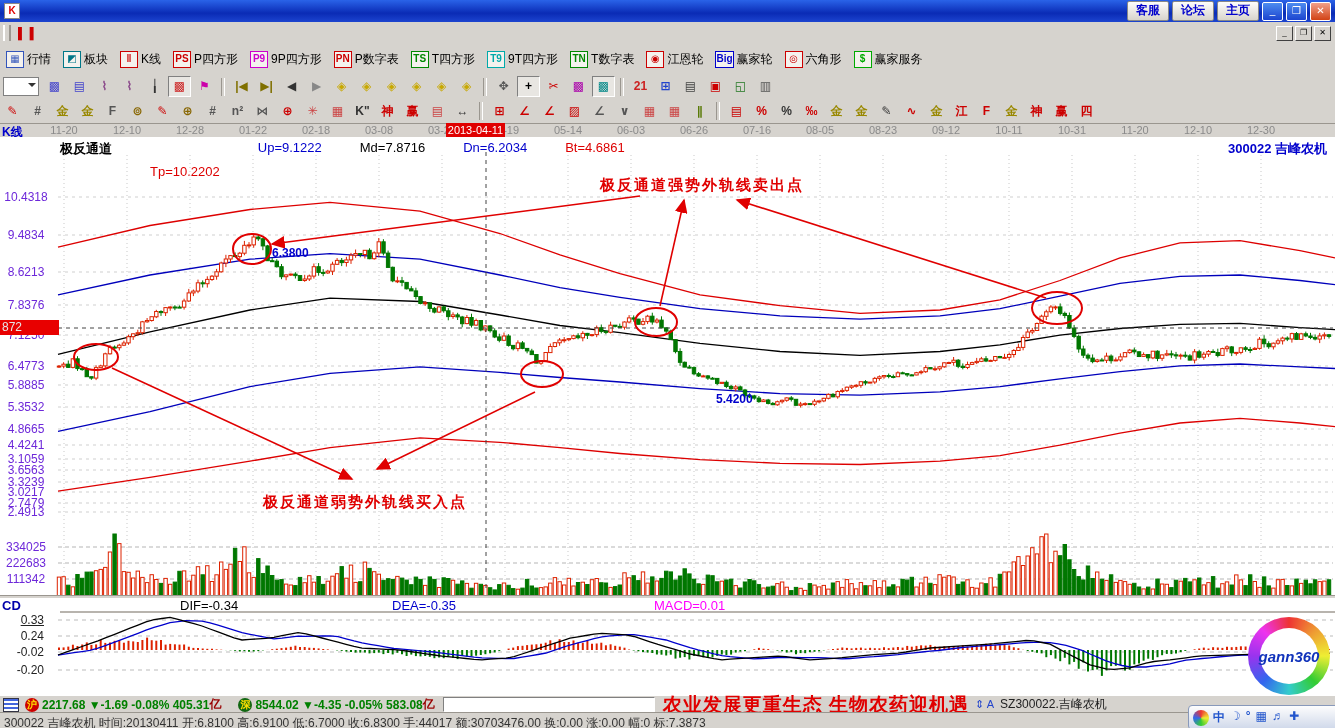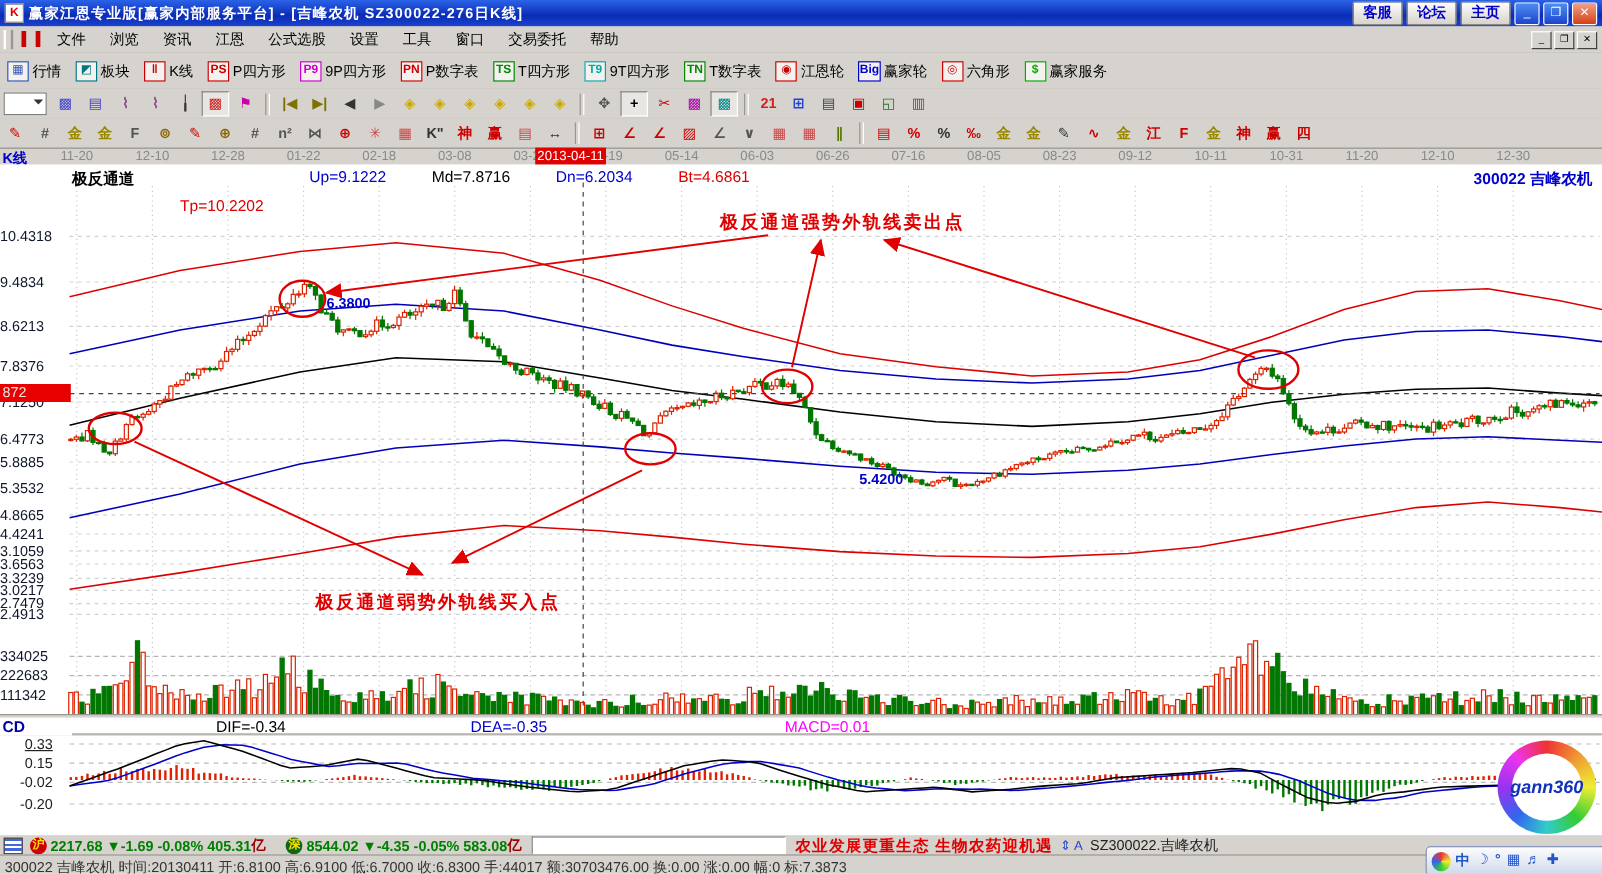--- a/index.html
+++ b/index.html
@@ -47,21 +47,21 @@
     border-bottom:1px solid #9a968f;}
   #kline-tab{left:2px;top:124px;color:#0000cc;font-weight:bold;font-size:12px;}
   .date-tick{position:absolute;top:124px;transform:translateX(-50%);color:#8a8a8a;font-size:11px;white-space:nowrap;}
   #crosshair-date{left:446px;top:123px;width:59px;height:14px;background:#e00000;color:#fff;font-size:11px;
     text-align:center;line-height:14px;z-index:5;}
   
   #chart-bg{left:0;top:137px;width:1335px;height:458px;background:#fff;}
   #indicator-row{left:60px;top:140px;display:flex;gap:38px;font-size:13px;white-space:nowrap;}
   #symbol-label{right:8px;top:140px;color:#0000cc;font-size:13px;font-weight:bold;}
   #main-svg{left:0;top:137px;}
-  .pricelab{position:absolute;width:52px;text-align:left;color:#0f172a;font-size:12px;transform:translateY(-50%);}
+  .pricelab{position:absolute;width:52px;text-align:center;color:#6d28d9;font-size:12px;transform:translateY(-50%);}
   #price-marker{left:0;top:320px;width:57px;height:15px;background:#e80000;color:#e5e5e5;font-size:12px;
     line-height:15px;padding-left:2px;z-index:4;}
   .anno{position:absolute;color:#e00000;font-size:15px;font-weight:bold;letter-spacing:2px;white-space:nowrap;}
   .bluelab{position:absolute;color:#0000cc;font-size:12px;font-weight:bold;white-space:nowrap;}
   
   #sep1{left:0;top:595px;width:1335px;height:3px;background:#d6d3ce;border-top:1px solid #9a968f;border-bottom:1px solid #9a968f;}
   #macd-header{left:0;top:598px;width:1335px;height:15px;background:#fff;font-size:13px;}
   #macd-header span{position:absolute;top:0;}
   #sep2{left:60px;top:611px;width:1275px;height:2px;background:#b8b4ae;}
   #macd-bg{left:0;top:613px;width:1335px;height:82px;background:#fff;}
@@ -75,64 +75,51 @@
   #gann-text{color:#1133bb;font-weight:bold;font-style:italic;font-size:15px;}
   
   #statusbar{left:0;top:695px;width:1335px;height:17px;background:#d6d3ce;border-top:1px solid #fff;
     display:flex;align-items:center;font-size:12px;}
   .badge{width:14px;height:14px;border-radius:50%;color:#ffe000;font-size:10px;font-weight:bold;
     text-align:center;line-height:14px;margin:0 3px;}
   #sb-grid{width:14px;height:12px;margin:0 3px;background:repeating-linear-gradient(#4466dd 0 2px,#fff 2px 4px);border:1px solid #334;}
   .green{color:#008000;font-weight:bold;}
   .dkred{color:#990000;font-weight:bold;}
   #sb-input{width:210px;height:13px;background:#fff;border:1px solid;border-color:#808080 #fff #fff #808080;margin:0 8px;}
-  #sb-news{color:#e00000;font-weight:bold;font-size:13px;letter-spacing:1px;white-space:nowrap;}
+  #sb-news{color:#e00000;font-weight:bold;font-size:19px;letter-spacing:1px;white-space:nowrap;}
   #sb-icons{color:#2244cc;margin:0 6px;font-size:11px;}
   #sb-symbol{color:#222;font-size:12px;}
   
   #bottomrow{left:0;top:712px;width:1335px;height:16px;background:#d6d3ce;border-top:1px solid #9a968f;
     overflow:hidden;}
   #bottom-info{position:absolute;left:4px;top:2px;color:#333;font-size:12px;white-space:nowrap;}
   
   #ime{left:1188px;top:705px;width:147px;height:23px;background:linear-gradient(#fdfdfd,#cfd8ea);
     border:1px solid #8899bb;border-radius:4px;display:flex;align-items:center;gap:4px;padding:0 4px;z-index:9;}
   #ime-logo{width:16px;height:16px;border-radius:50%;background:conic-gradient(#e33,#ee3,#3c3,#36e,#e33);}
   .ime-glyph{color:#2255cc;font-weight:bold;font-size:12px;}
 </style>
 </head>
 <body>
 
 <div id="titlebar" class="abs">
   <span class="ticon">K</span>
-  <span id="win-title">赢家江恩专业版[赢家内部服务平台] - [吉峰农机  SZ300022-276日K线]</span>
   <div id="tb-right">
     <span class="tb-link">客服</span>
     <span class="tb-link">论坛</span>
     <span class="tb-link">主页</span>
     <span class="winbtn">_</span>
     <span class="winbtn">❐</span>
     <span class="winbtn close">✕</span>
   </div>
 </div>
 
 <div id="menubar" class="abs">
   <span id="menu-grip"></span>
   <span id="menu-appicon">▌▐</span>
-  <div id="menu-items" style="display:flex;">
-      <span class="menu-item">文件</span>
-      <span class="menu-item">浏览</span>
-      <span class="menu-item">资讯</span>
-      <span class="menu-item">江恩</span>
-      <span class="menu-item">公式选股</span>
-      <span class="menu-item">设置</span>
-      <span class="menu-item">工具</span>
-      <span class="menu-item">窗口</span>
-      <span class="menu-item">交易委托</span>
-      <span class="menu-item">帮助</span>
-    </div>
   <div id="menu-controls">
     <span class="mini-ctrl">_</span>
     <span class="mini-ctrl">❐</span>
     <span class="mini-ctrl">✕</span>
   </div>
 </div>
 
 <div id="toolbar1" class="toolbar abs">
     <span class="tb1-item">
     <span class="tb1-glyph" style="color:#3355bb;border-color:#3355bb;">▦</span>
@@ -1510,21 +1497,21 @@
     <line x1="1310.5" y1="37" x2="1310.5" y2="36.0" stroke="#dd2200" stroke-width="2"></line>
     <line x1="1315.1" y1="37" x2="1315.1" y2="35.8" stroke="#dd2200" stroke-width="2"></line>
     <line x1="1319.7" y1="37" x2="1319.7" y2="36.0" stroke="#dd2200" stroke-width="2"></line>
     <line x1="1324.4" y1="37" x2="1324.4" y2="36.1" stroke="#dd2200" stroke-width="2"></line>
     <line x1="1329.0" y1="37" x2="1329.0" y2="35.9" stroke="#dd2200" stroke-width="2"></line>
     <polyline points="58,42.0 66,40.8 74,39.7 82,38.6 90,37.4 98,35.2 106,32.3 114,29.3 122,26.4 130,23.4 138,20.4 146,17.2 154,14.4 162,12.1 170,9.7 178,8.6 186,7.7 194,7.8 202,8.1 210,9.8 218,12.2 226,14.7 234,17.1 242,19.7 250,21.3 258,22.8 266,24.4 274,25.8 282,25.1 290,24.1 298,23.2 306,23.3 314,23.2 322,23.0 330,22.9 338,23.7 346,25.8 354,27.9 362,29.8 370,31.3 378,32.7 386,34.1 394,35.5 402,36.1 410,36.9 418,37.6 426,38.3 434,39.0 442,40.1 450,41.1 458,42.1 466,43.2 474,44.2 482,44.9 490,45.2 498,45.4 506,45.7 514,45.5 522,44.2 530,42.9 538,41.5 546,40.0 554,37.3 562,34.7 570,32.0 578,29.9 586,27.8 594,25.7 602,23.8 610,22.9 618,22.3 626,21.7 634,21.6 642,22.8 650,24.2 658,25.6 666,27.0 674,29.6 682,32.1 690,34.6 698,36.8 706,38.8 714,40.9 722,42.7 730,43.7 738,44.4 746,45.1 754,45.9 762,45.5 770,45.0 778,44.5 786,44.4 794,44.5 802,44.6 810,44.7 818,44.6 826,45.0 834,45.4 842,45.8 850,45.5 858,44.9 866,44.2 874,43.7 882,43.0 890,42.3 898,41.6 906,40.7 914,39.9 922,39.0 930,38.2 938,37.5 946,36.5 954,35.5 962,34.5 970,33.8 978,33.2 986,32.7 994,32.1 1002,31.5 1010,30.9 1018,30.2 1026,29.6 1034,29.3 1042,29.4 1050,29.6 1058,30.8 1066,32.3 1074,34.9 1082,37.4 1090,41.0 1098,44.4 1106,47.8 1114,50.4 1122,52.5 1130,53.8 1138,54.0 1146,54.0 1154,52.9 1162,52.1 1170,50.8 1178,48.9 1186,47.2 1194,46.3 1202,45.5 1210,44.8 1218,44.0 1226,43.3 1234,42.6 1242,42.2 1250,42.0 1258,41.7 1266,41.5 1274,41.3 1282,41.1 1290,40.9 1298,40.7 1306,40.6 1314,40.5 1322,40.5 1330,40.4" fill="none" stroke="#0000cc" stroke-width="1.3"></polyline>
     <polyline points="58,42.0 66,39.1 74,36.3 82,33.5 90,30.6 98,27.8 106,24.7 114,21.6 122,18.4 130,15.2 138,12.1 146,8.9 154,6.7 162,5.5 170,4.3 178,6.4 186,8.6 194,10.7 202,13.0 210,16.0 218,18.9 226,21.9 234,24.9 242,27.0 250,26.4 258,25.9 266,25.4 274,24.3 282,22.7 290,21.2 298,19.6 306,20.8 314,22.9 322,25.0 330,27.1 338,29.2 346,31.3 354,33.4 362,35.1 370,35.5 378,35.9 386,36.3 394,36.7 402,37.3 410,38.5 418,39.7 426,40.9 434,42.0 442,43.1 450,43.9 458,44.7 466,45.5 474,46.3 482,46.8 490,46.2 498,45.7 506,45.2 514,43.6 522,41.0 530,38.3 538,35.7 546,33.0 554,30.4 562,27.8 570,25.1 578,23.8 586,22.5 594,21.2 602,20.3 610,20.8 618,21.4 626,21.9 634,23.5 642,26.1 650,28.8 658,31.4 666,33.8 674,36.2 682,38.6 690,41.0 698,42.5 706,44.1 714,45.7 722,46.8 730,46.2 738,45.7 746,45.2 754,44.7 762,44.1 770,43.6 778,43.1 786,43.7 794,44.8 802,45.8 810,46.9 818,46.4 826,45.8 834,45.3 842,44.7 850,43.9 858,43.1 866,42.3 874,41.7 882,41.2 890,40.6 898,40.1 906,39.0 914,37.7 922,36.3 930,35.0 938,34.5 946,34.0 954,33.4 962,32.9 970,32.4 978,31.9 986,31.3 994,30.7 1002,29.9 1010,29.1 1018,28.3 1026,27.5 1034,27.9 1042,29.5 1050,31.1 1058,35.4 1066,39.8 1074,43.9 1082,47.9 1090,51.9 1098,53.8 1106,55.8 1114,56.4 1122,55.6 1130,54.8 1138,52.4 1146,50.1 1154,48.5 1162,47.7 1170,46.9 1178,45.8 1186,44.8 1194,43.7 1202,42.9 1210,42.6 1218,42.3 1226,42.1 1234,41.8 1242,41.6 1250,41.3 1258,41.0 1266,40.9 1274,40.7 1282,40.6 1290,40.5 1298,40.4 1306,40.4 1314,40.4 1322,40.4 1330,40.4" fill="none" stroke="#000000" stroke-width="1.3"></polyline>
   </svg>
 <div id="macd-labels">
     <span class="macdlab" style="left:0;top:620px;text-decoration:underline;">0.33</span>
-    <span class="macdlab" style="left:0;top:636px;">0.15</span>
+    <span class="macdlab" style="left:0;top:636px;">0.24</span>
     <span class="macdlab" style="left:0;top:652px;">-0.02</span>
     <span class="macdlab" style="left:0;top:670px;">-0.20</span>
   </div>
 
 <div id="gann-logo" class="abs">
   <div id="gann-inner">
       <span id="gann-text">gann360</span>
     </div>
 </div>
 

